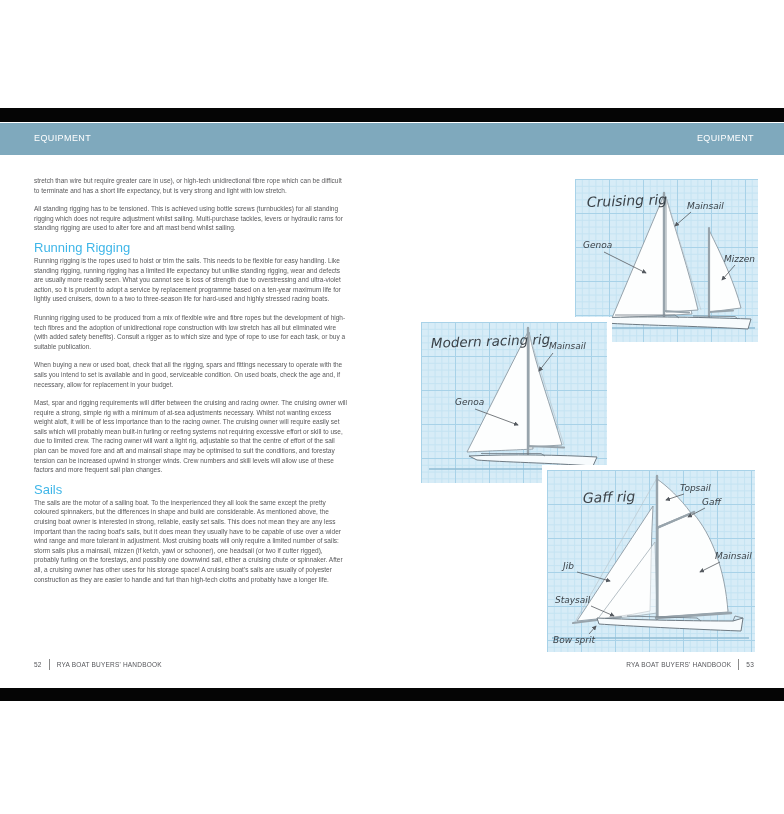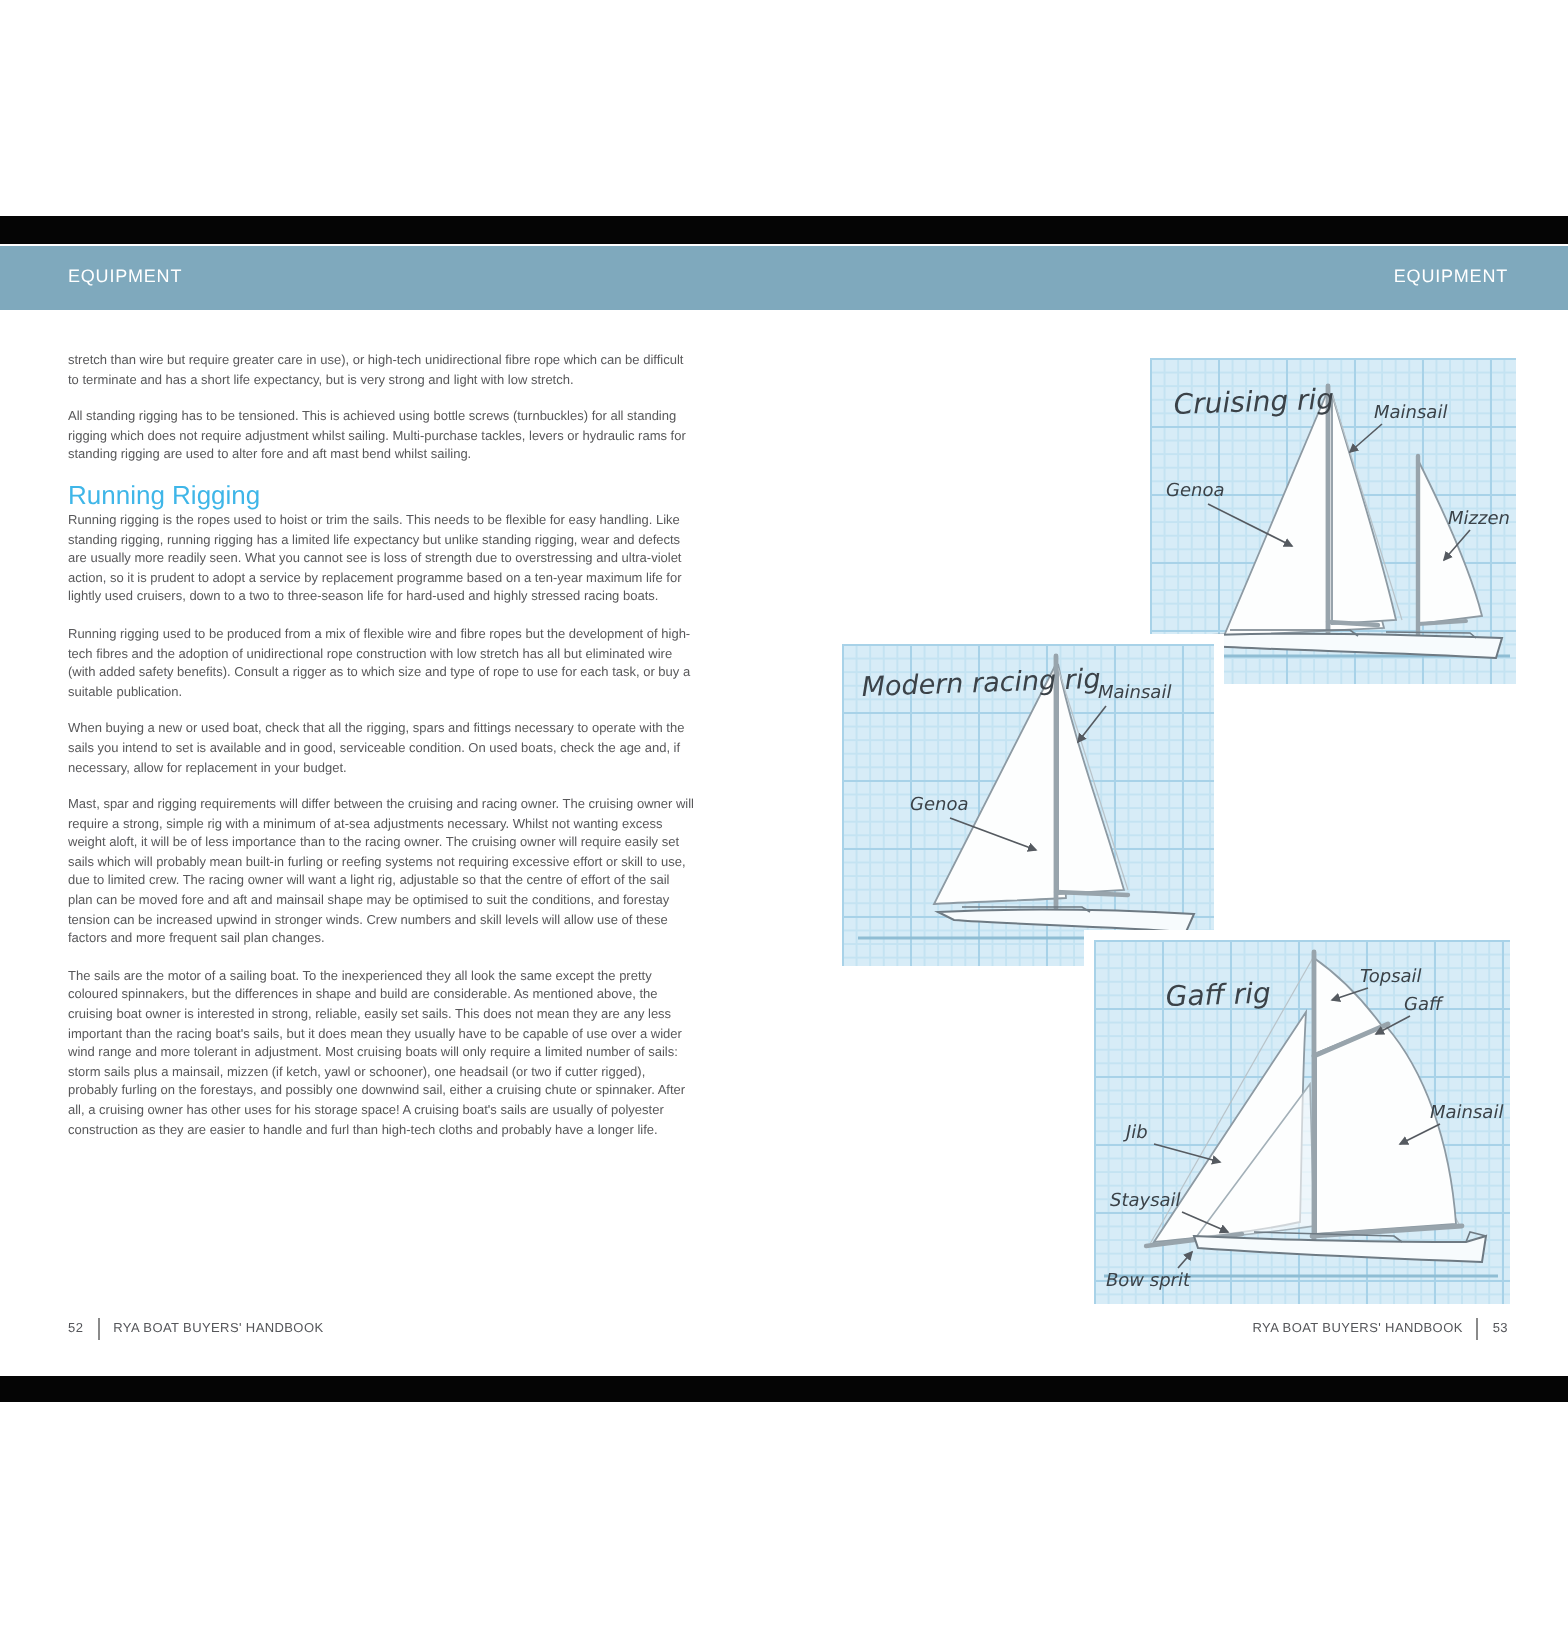--- a/index.html
+++ b/index.html
@@ -60,20 +60,21 @@
   </div>
 
   <div class="text-col">
     <p>stretch than wire but require greater care in use), or high-tech unidirectional fibre rope which can be difficult to terminate and has a short life expectancy, but is very strong and light with low stretch.</p>
     <p>All standing rigging has to be tensioned. This is achieved using bottle screws (turnbuckles) for all standing rigging which does not require adjustment whilst sailing. Multi-purchase tackles, levers or hydraulic rams for standing rigging are used to alter fore and aft mast bend whilst sailing.</p>
     <h2 class="sec-head">Running Rigging</h2>
     <p>Running rigging is the ropes used to hoist or trim the sails. This needs to be flexible for easy handling. Like standing rigging, running rigging has a limited life expectancy but unlike standing rigging, wear and defects are usually more readily seen. What you cannot see is loss of strength due to overstressing and ultra-violet action, so it is prudent to adopt a service by replacement programme based on a ten-year maximum life for lightly used cruisers, down to a two to three-season life for hard-used and highly stressed racing boats.</p>
     <p>Running rigging used to be produced from a mix of flexible wire and fibre ropes but the development of high-tech fibres and the adoption of unidirectional rope construction with low stretch has all but eliminated wire (with added safety benefits). Consult a rigger as to which size and type of rope to use for each task, or buy a suitable publication.</p>
     <p>When buying a new or used boat, check that all the rigging, spars and fittings necessary to operate with the sails you intend to set is available and in good, serviceable condition. On used boats, check the age and, if necessary, allow for replacement in your budget.</p>
     <p>Mast, spar and rigging requirements will differ between the cruising and racing owner. The cruising owner will require a strong, simple rig with a minimum of at-sea adjustments necessary. Whilst not wanting excess weight aloft, it will be of less importance than to the racing owner. The cruising owner will require easily set sails which will probably mean built-in furling or reefing systems not requiring excessive effort or skill to use, due to limited crew. The racing owner will want a light rig, adjustable so that the centre of effort of the sail plan can be moved fore and aft and mainsail shape may be optimised to suit the conditions, and forestay tension can be increased upwind in stronger winds. Crew numbers and skill levels will allow use of these factors and more frequent sail plan changes.</p>
+    <h2 class="sec-head">Sails</h2>
     <p>The sails are the motor of a sailing boat. To the inexperienced they all look the same except the pretty coloured spinnakers, but the differences in shape and build are considerable. As mentioned above, the cruising boat owner is interested in strong, reliable, easily set sails. This does not mean they are any less important than the racing boat's sails, but it does mean they usually have to be capable of use over a wider wind range and more tolerant in adjustment. Most cruising boats will only require a limited number of sails: storm sails plus a mainsail, mizzen (if ketch, yawl or schooner), one headsail (or two if cutter rigged), probably furling on the forestays, and possibly one downwind sail, either a cruising chute or spinnaker. After all, a cruising owner has other uses for his storage space! A cruising boat's sails are usually of polyester construction as they are easier to handle and furl than high-tech cloths and probably have a longer life.</p>
   </div>
 
   <div class="panel panel-cruising">
     <svg viewBox="0 0 183 163">
       <defs>
         <marker id="m1" markerWidth="6" markerHeight="6" refX="5" refY="3" orient="auto">
           <path d="M0,0 L6,3 L0,6 Z" fill="#555a60"></path>
         </marker>
       </defs>

